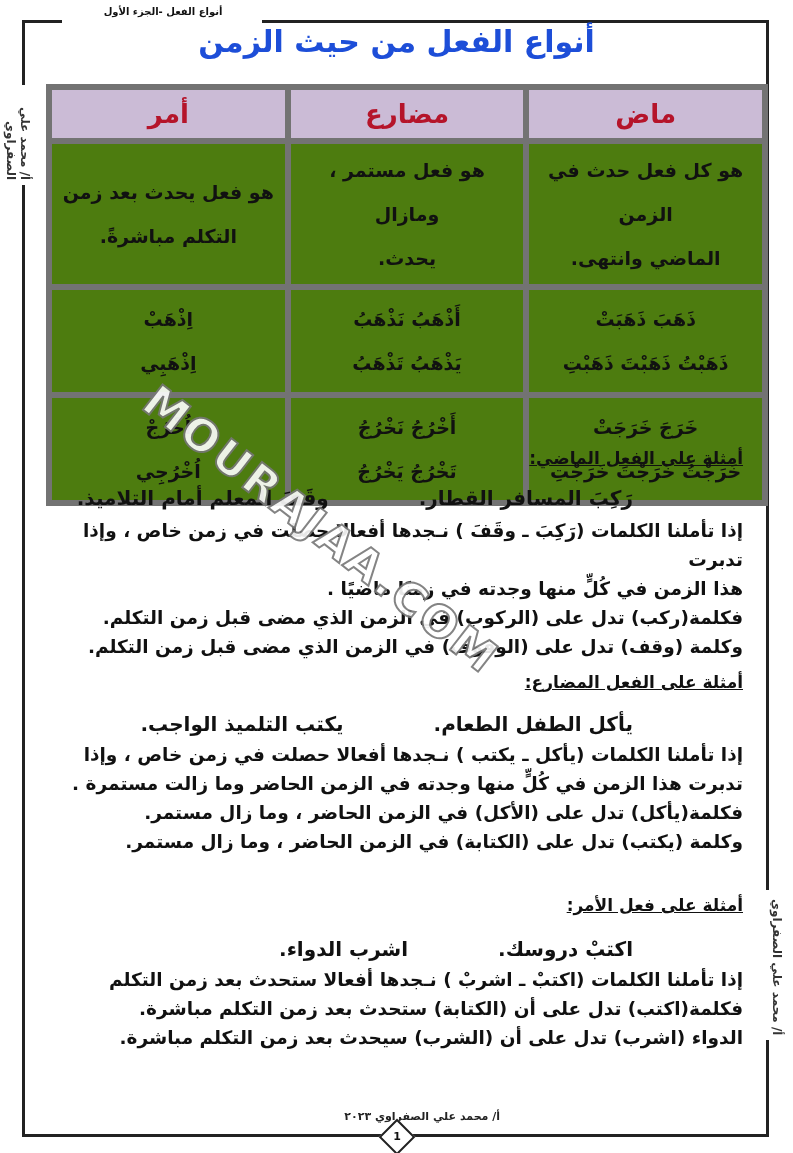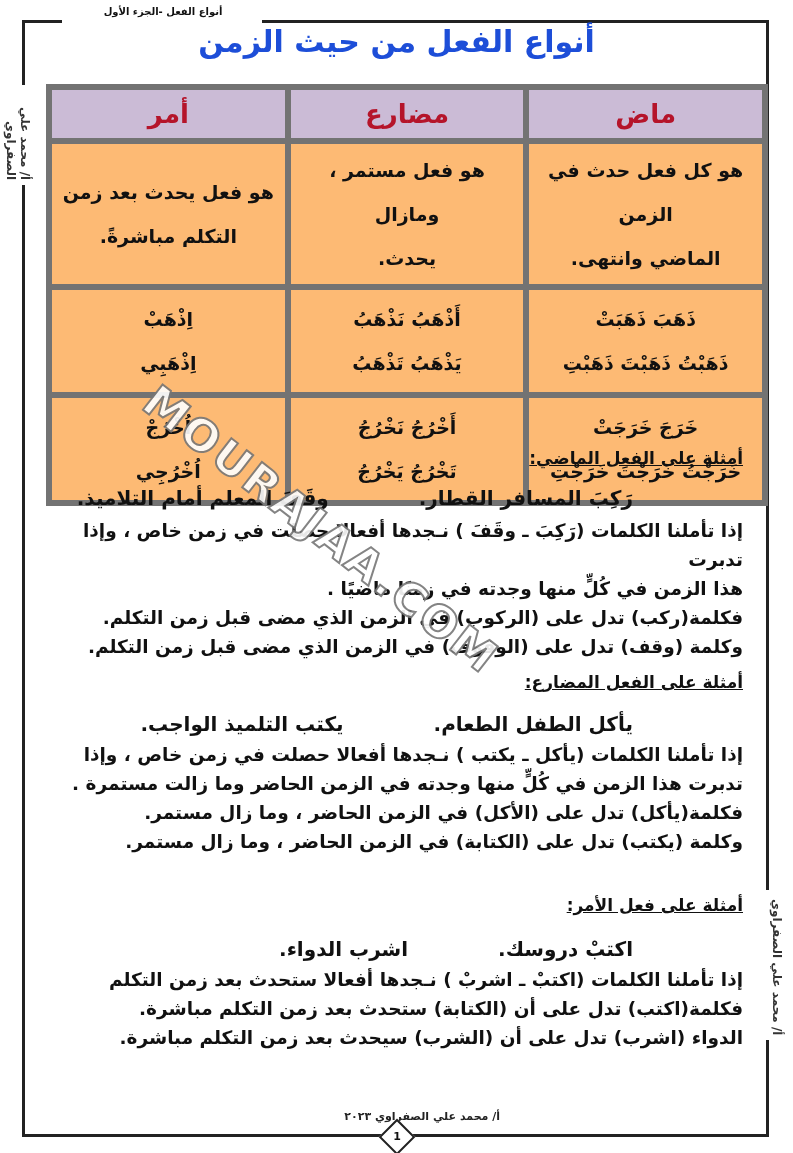--- a/index.html
+++ b/index.html
@@ -19,21 +19,21 @@
   .side-left { left: 4px; top: 70px; height: 110px; }
   .side-right { left: 770px; top: 895px; height: 140px; }
 
   .page-title { position: absolute; left: 0; top: 24px; width: 793px; text-align: center;
                 font-size: 30px; font-weight: bold; direction: rtl; color: #1d4ed8; letter-spacing: 0px; }
 
   table.tenses { position: absolute; left: 46px; top: 84px; width: 722px; border-collapse: collapse; direction: rtl;
                  table-layout: fixed; }
   table.tenses th, table.tenses td { border: 6px solid #737373; text-align: center; vertical-align: middle; }
   table.tenses th { background: #cbbbd6; color: #b5142a; font-size: 26px; height: 46px; font-weight: bold; }
-  table.tenses td { font-size: 19px; font-weight: bold; line-height: 44px; padding: 4px 6px; background: #fdba74; }
+  table.tenses td { font-size: 19px; font-weight: bold; line-height: 44px; padding: 4px 6px; background: #4d7c0f; }
   table.tenses tr.def td { height: 92px; }
   table.tenses tr.ex td { height: 94px; }
   .cell-line { display: block; }
 
   .watermark { position: absolute; left: 165px; top: 375px; font-size: 44px; font-weight: bold;
                color: #fff; -webkit-text-stroke: 2px #777; transform: rotate(38deg); transform-origin: left top;
                letter-spacing: 3px; font-family: "DejaVu Sans", sans-serif; opacity: 0.9; pointer-events: none; }
 
   .content { position: absolute; right: 50px; width: 700px; direction: rtl; }
   .section-title { font-size: 17px; font-weight: bold; text-decoration: underline; text-align: right; }

